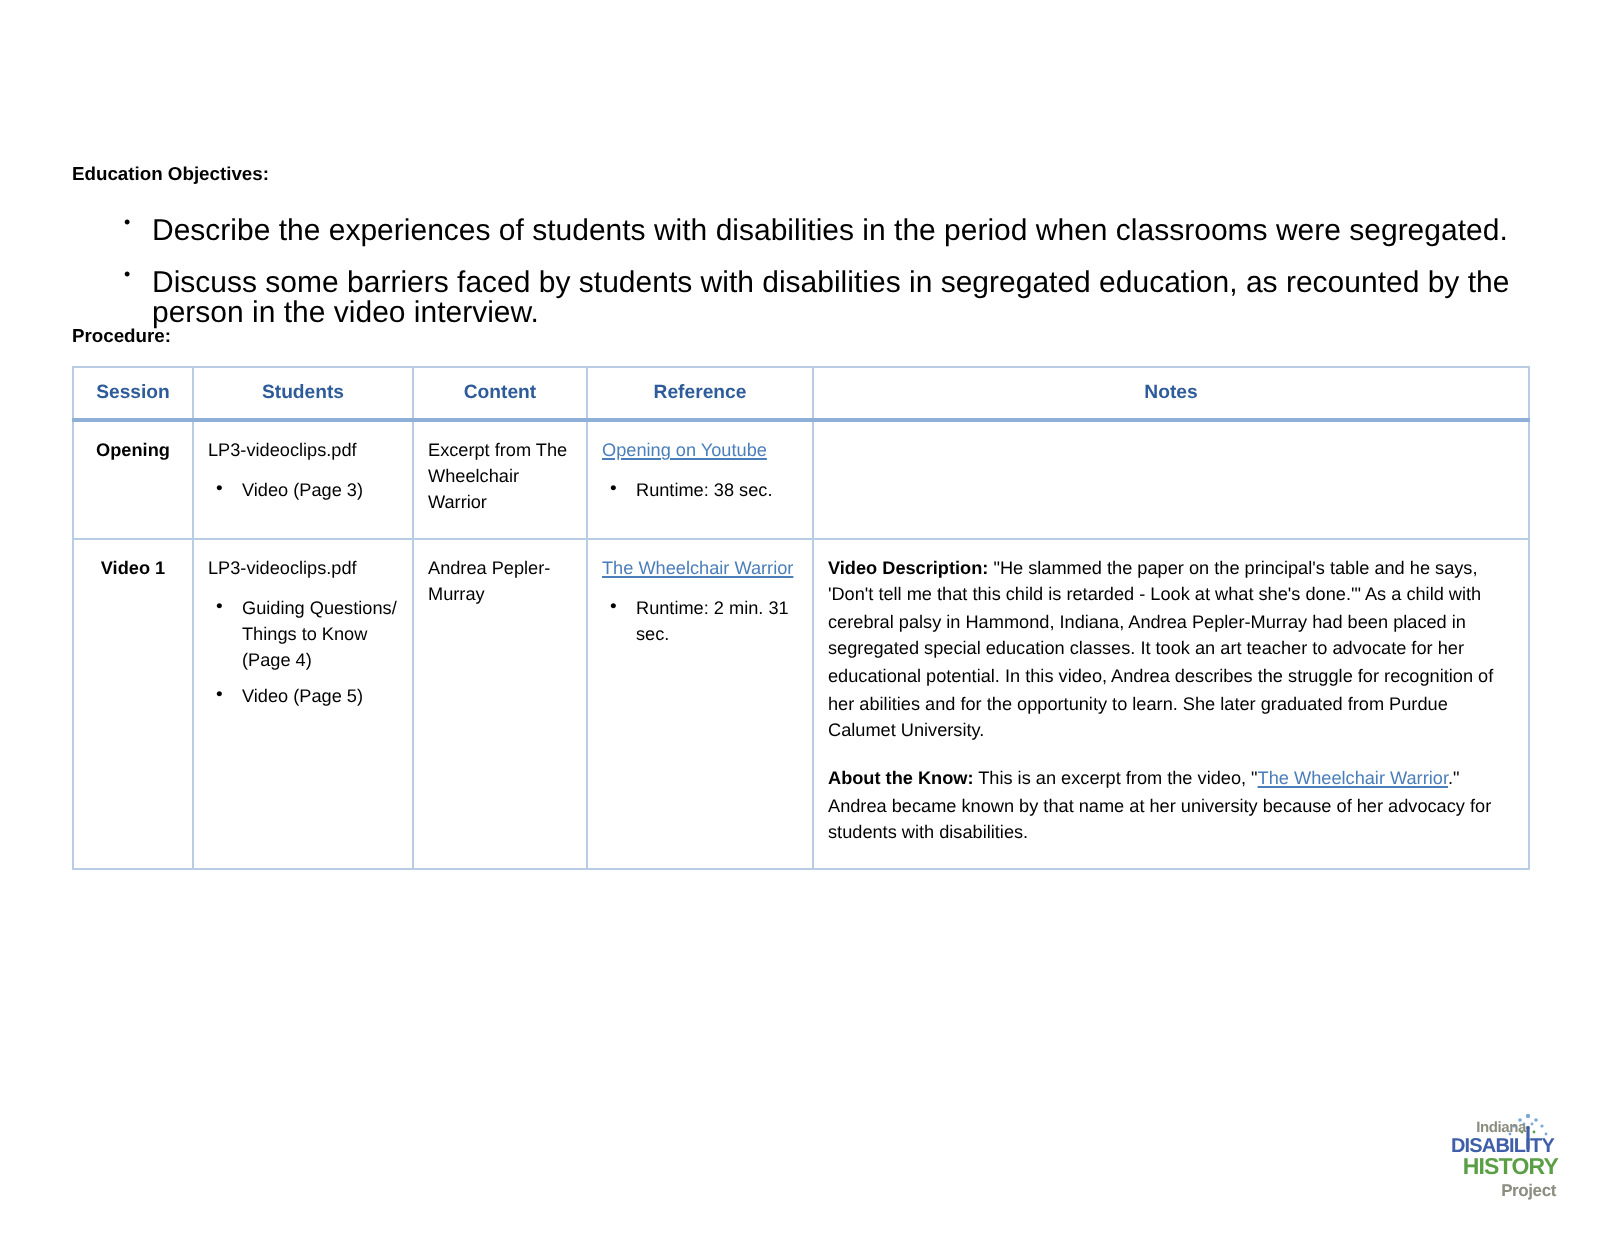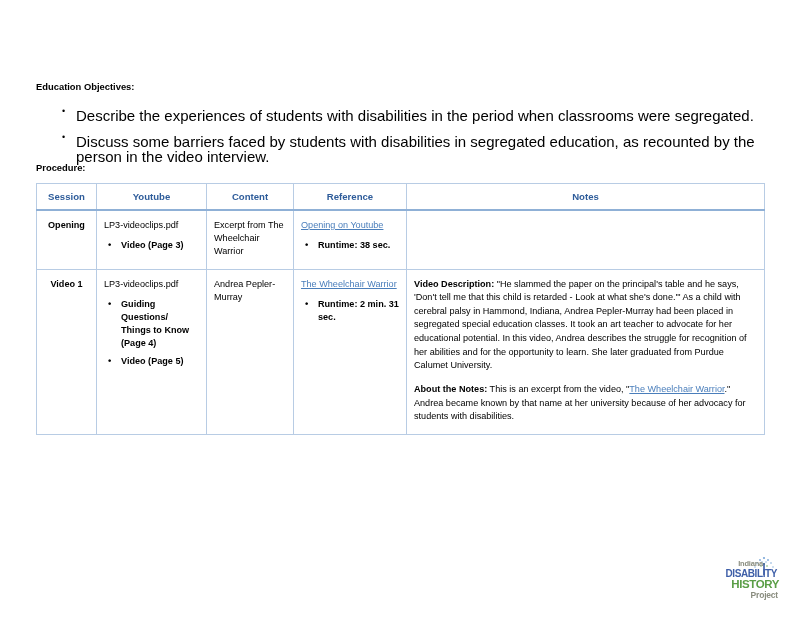--- a/index.html
+++ b/index.html
@@ -138,21 +138,20 @@
   .cell-list {
     margin: 7px 0 0 0;
     padding: 0;
     list-style: none;
   }
   .cell-list li {
     position: relative;
     padding-left: 17px;
     margin-bottom: 5px;
     line-height: 1.45;
-    font-weight: bold;
   }
   .cell-list li::before {
     content: "\2022";
     position: absolute;
     left: 4px;
     top: -1px;
     font-size: 9.5px;
   }
   .doclink {
     color: #4a7ebb;
@@ -243,21 +242,21 @@
     <colgroup>
       <col class="c-session">
       <col class="c-material">
       <col class="c-content">
       <col class="c-reference">
       <col class="c-notes">
     </colgroup>
     <thead>
       <tr>
         <th>Session</th>
-        <th>Youtube</th>
+        <th>Students</th>
         <th>Content</th>
         <th>Reference</th>
         <th>Notes</th>
       </tr>
     </thead>
     <tbody>
 
       <tr>
         <td class="cell-session">Opening</td>
         <td>
@@ -287,21 +286,21 @@
         </td>
         <td>Andrea Pepler-Murray</td>
         <td>
           <a class="doclink">The Wheelchair Warrior</a>
           <ul class="cell-list">
             <li>Runtime: 2 min. 31 sec.</li>
           </ul>
         </td>
         <td>
           <p class="notes-para"><span class="notes-lead">Video Description:</span><span> "He slammed the paper on the principal's table and he says, 'Don't tell me that this child is retarded - Look at what she's done.'" As a child with cerebral palsy in Hammond, Indiana, Andrea Pepler-Murray had been placed in segregated special education classes. It took an art teacher to advocate for her educational potential. In this video, Andrea describes the struggle for recognition of her abilities and for the opportunity to learn. She later graduated from Purdue Calumet University.</span></p>
-          <p class="notes-para"><span class="notes-lead">About the Notes:</span><span> This is an excerpt from the video, "</span><a class="doclink">The Wheelchair Warrior</a><span>." Andrea became known by that name at her university because of her advocacy for students with disabilities.</span></p>
+          <p class="notes-para"><span class="notes-lead">About the Know:</span><span> This is an excerpt from the video, "</span><a class="doclink">The Wheelchair Warrior</a><span>." Andrea became known by that name at her university because of her advocacy for students with disabilities.</span></p>
         </td>
       </tr>
 
     </tbody>
   </table>
 
   <div class="footer-logo">
     <svg class="logo-burst" viewBox="0 0 30 20">
       <g fill="#7ba8d9">
         <circle cx="15" cy="2" r="1.1"></circle>

